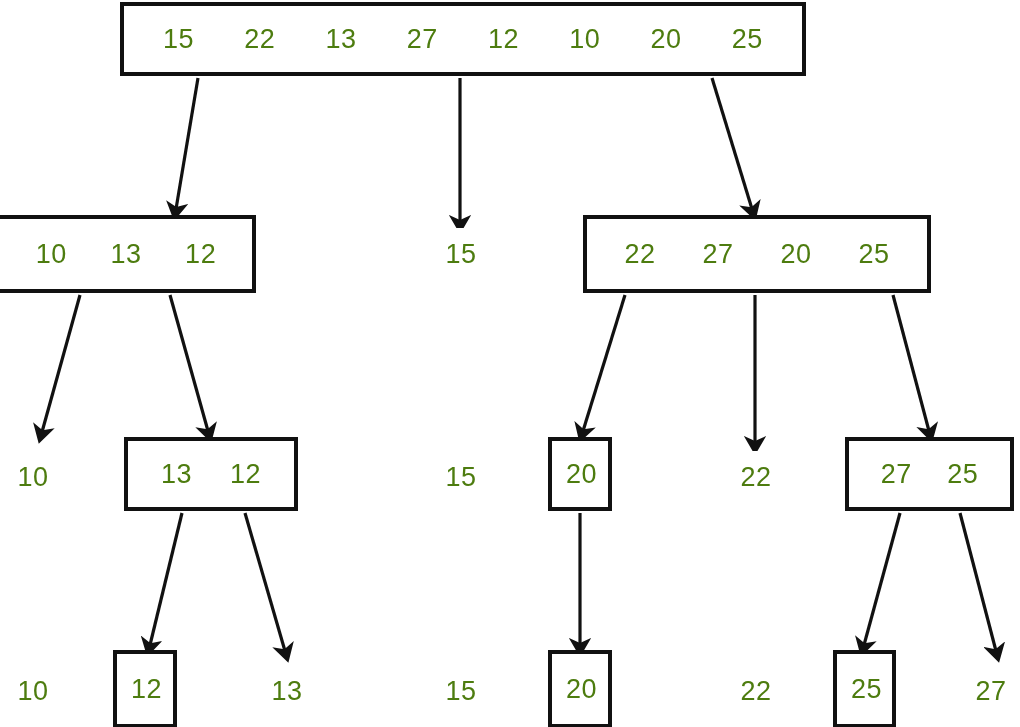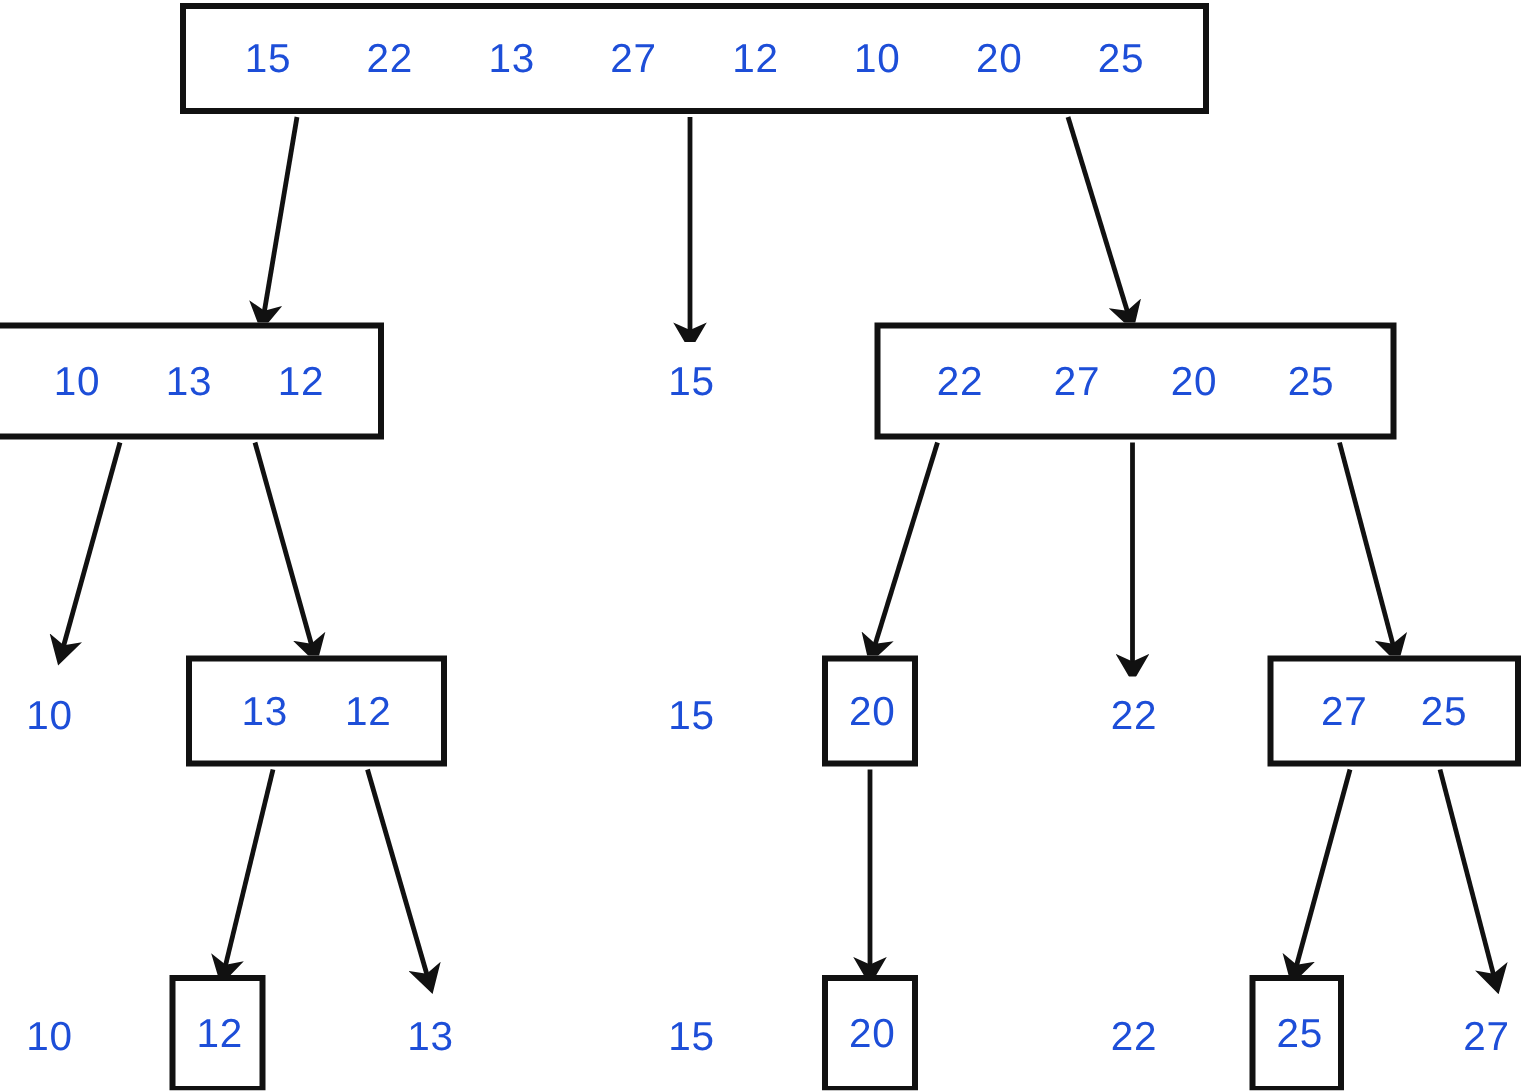--- a/index.html
+++ b/index.html
@@ -34,21 +34,21 @@
   }
   .node.boxed {
     border: 4px solid #111111;
   }
   .node.bare {
     border: none;
     justify-content: center;
   }
   .cell {
     font-size: 27px;
-    color: #1d4ed8;
+    color: #4d7c0f;
     line-height: 1;
     text-align: center;
     letter-spacing: 0.5px;
     white-space: nowrap;
   }
   .node.bare .cell {
     font-size: 27px;
   }
 </style>
 </head>

